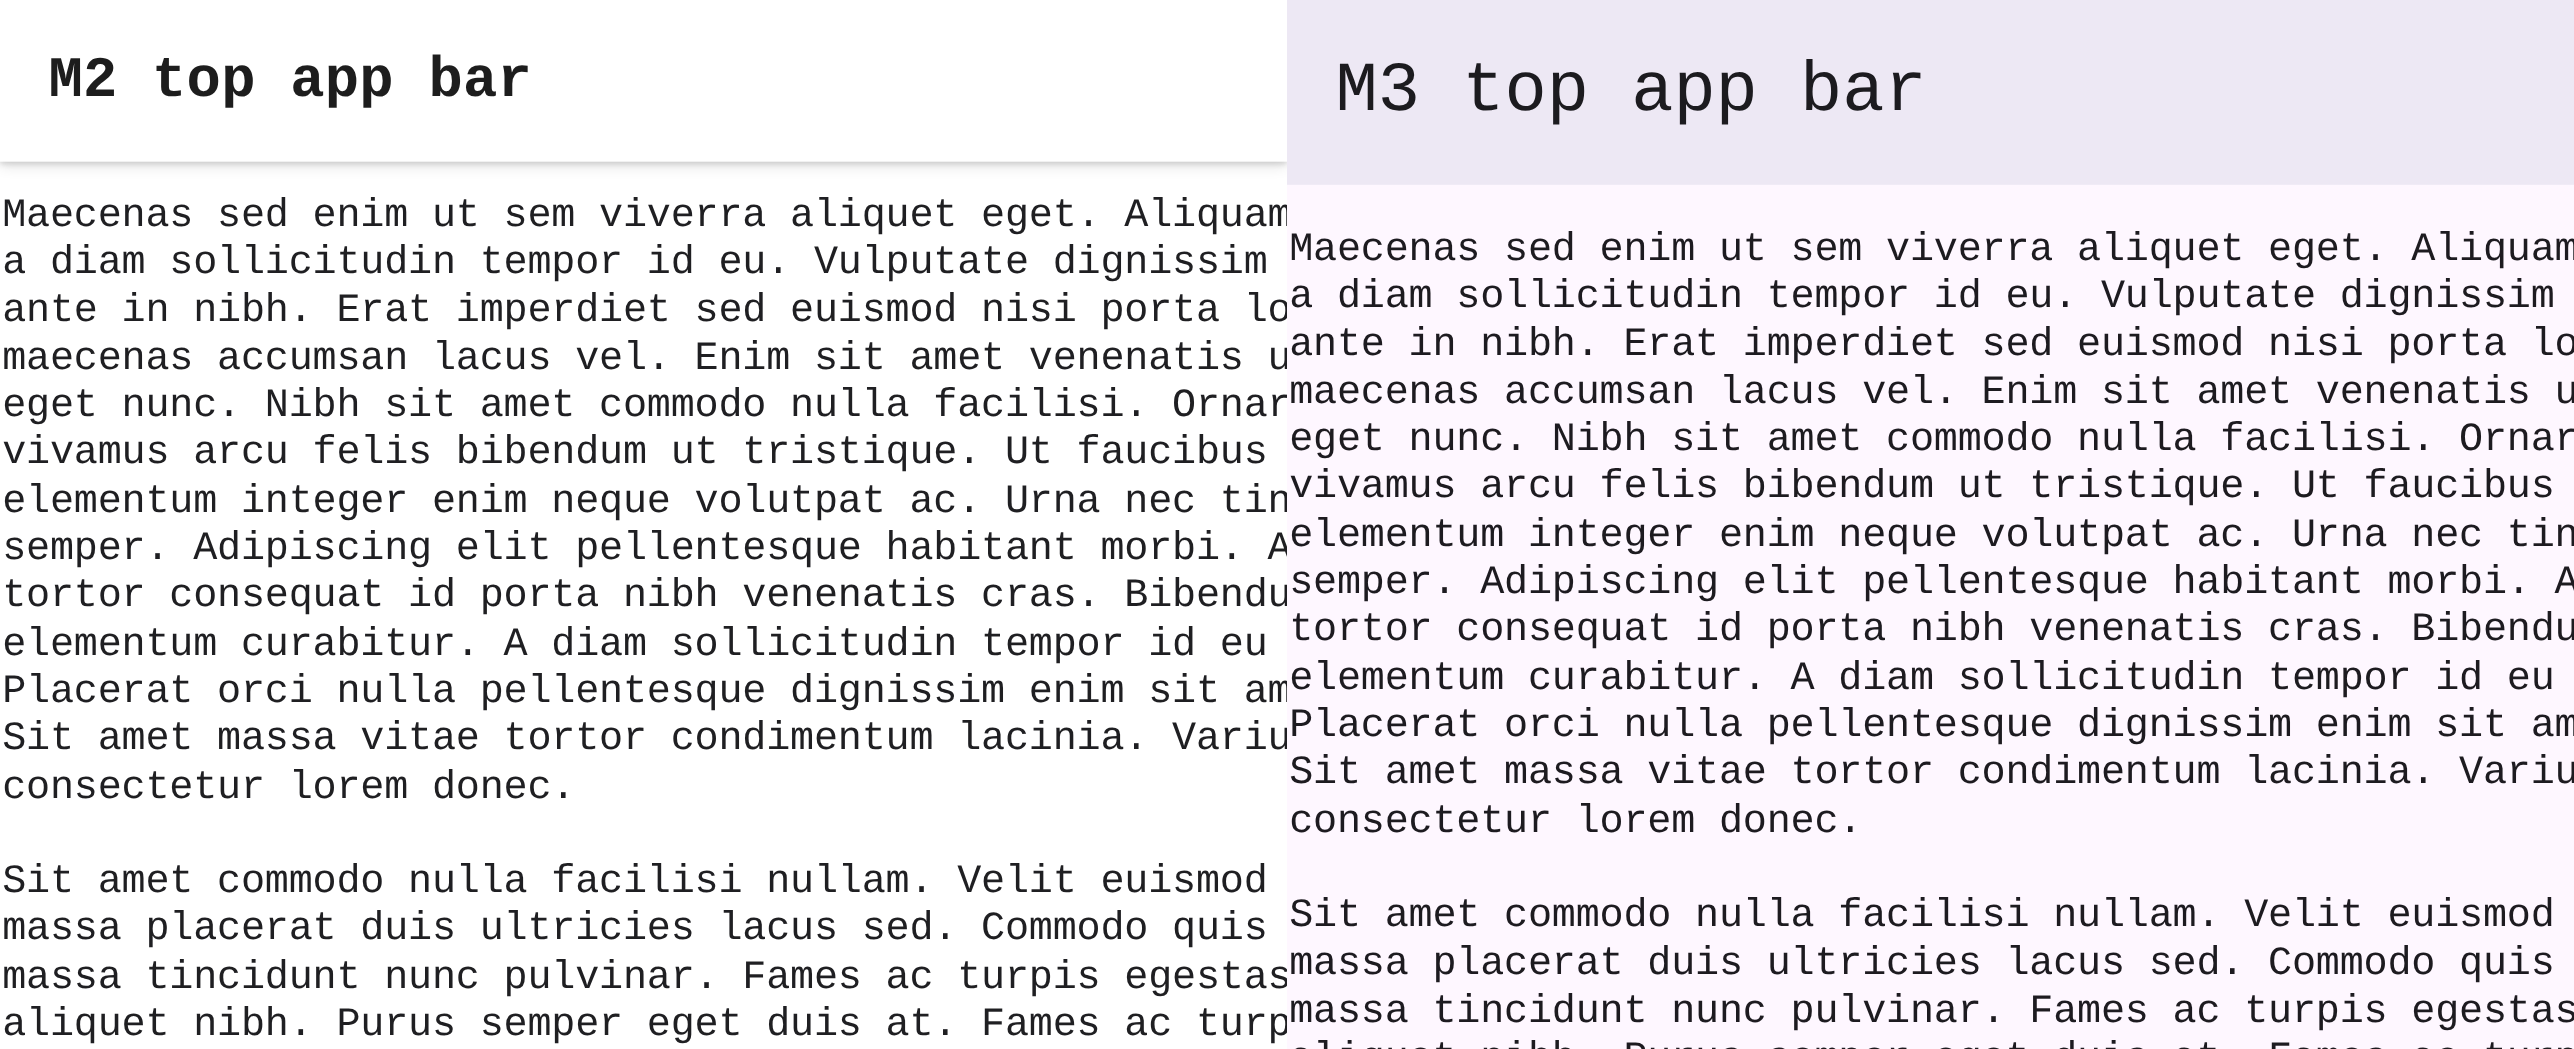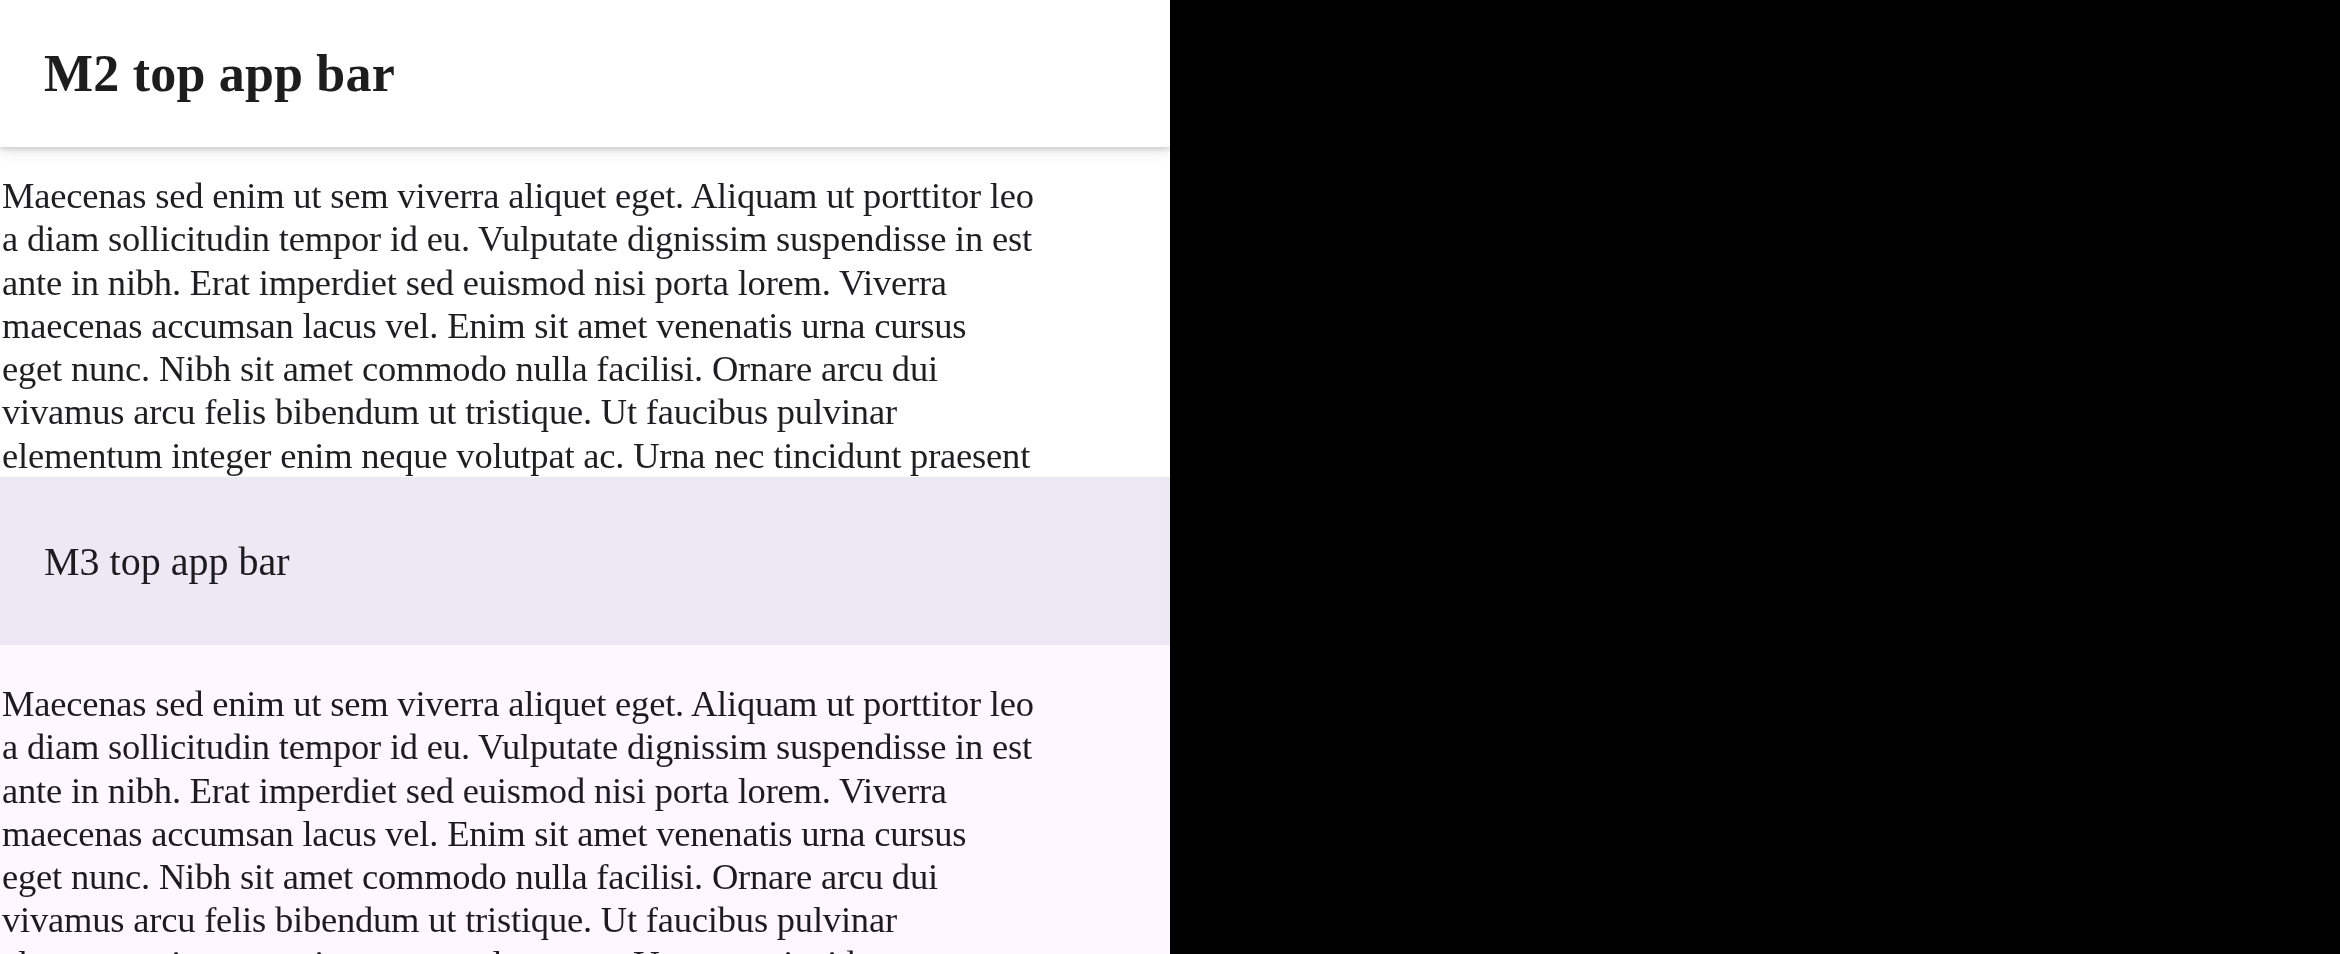--- a/index.html
+++ b/index.html
@@ -6,22 +6,21 @@
     margin: 0;
     padding: 0;
     background: #000;
   }
   .stage {
     position: relative;
     width: 2340px;
     height: 954px;
     overflow: hidden;
     display: flex;
-    font-family: Liberation Serif, serif;
-    flex-direction: column;
+    font-family: Liberation Mono, monospace;
   }
   .panel {
     width: 1170px;
     height: 954px;
     overflow: hidden;
     display: flex;
     flex-direction: column;
     position: relative;
   }
   .panel.m2 { background: var(--m2-content-bg, #fff); }
@@ -51,21 +50,21 @@
     padding: 0;
     white-space: nowrap;
   }
   .m2-title {
     font-size: 52px;
     font-weight: 600;
     letter-spacing: 0.2px;
     color: var(--m2-title-color, #1D1D1D);
   }
   .m3-title {
-    font-size: 40px;
+    font-size: 64px;
     font-weight: 400;
     letter-spacing: 0px;
     color: var(--m3-title-color, #1C1B1F);
   }
 
   .content {
     flex: 1 1 auto;
     overflow: hidden;
     position: relative;
     z-index: 1;

